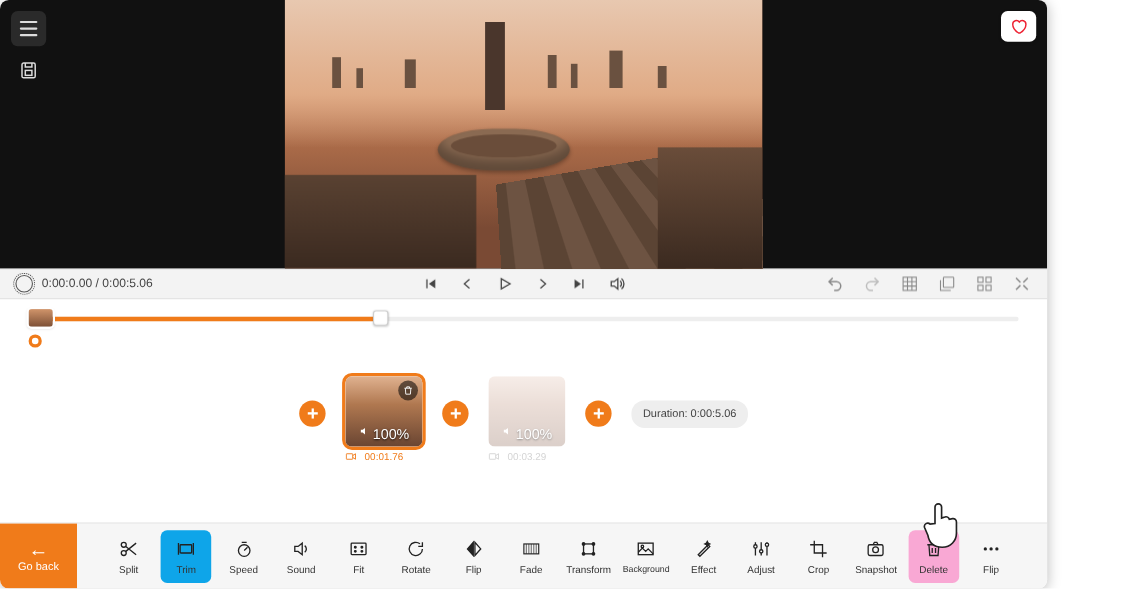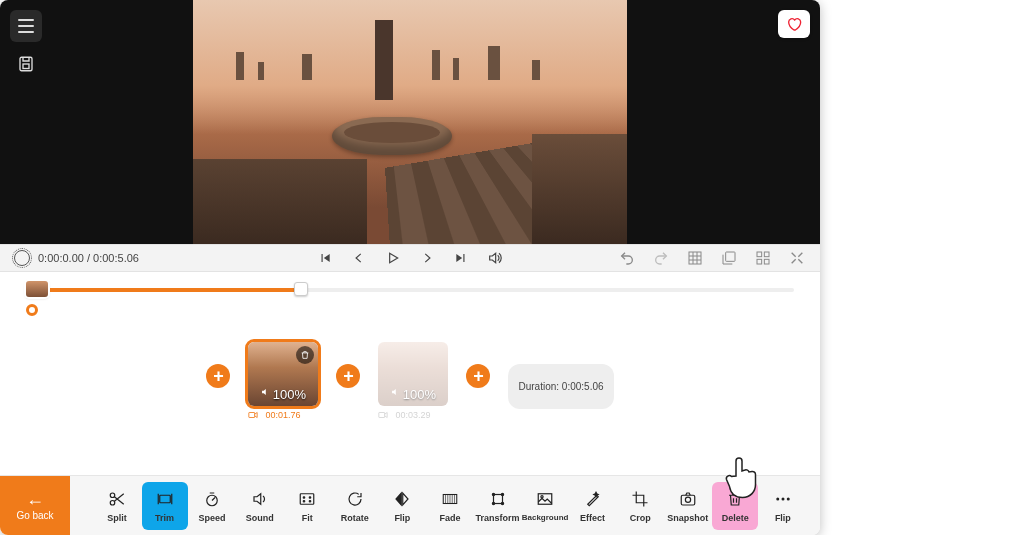--- a/index.html
+++ b/index.html
@@ -1,17 +1,17 @@
 <!DOCTYPE html>
 <html><head>
 <meta charset="utf-8">
 <style>
   * { box-sizing: border-box; margin: 0; padding: 0; }
   html, body { width: 1024px; height: 535px; overflow: hidden; font-family: -apple-system, Arial, sans-serif; }
-  .app { width: 820px; height: 535px; background: #fff; border-radius: 8px; position: relative; box-shadow: 0 2px 12px rgba(0,0,0,.25); overflow: hidden; }
+  .app { width: 952px; height: 535px; background: #fff; border-radius: 8px; position: relative; box-shadow: 0 2px 12px rgba(0,0,0,.25); overflow: hidden; }
 
   
   .preview { height: 244px; background: #111; position: relative; }
   .hamburger { position: absolute; top: 10px; left: 10px; width: 32px; height: 32px; background: #2a2a2a; border-radius: 6px; display: flex; flex-direction: column; justify-content: center; align-items: center; gap: 4px; cursor: pointer; }
   .hamburger span { width: 16px; height: 2px; background: #ddd; border-radius: 1px; }
   .save-btn { position: absolute; top: 52px; left: 14px; width: 24px; height: 24px; display:flex; align-items:center; justify-content:center; cursor:pointer; }
   .heart-btn { position: absolute; top: 10px; right: 10px; width: 32px; height: 28px; background: #fff; border-radius: 6px; display:flex; align-items:center; justify-content:center; cursor:pointer; box-shadow:0 1px 3px rgba(0,0,0,.2); }
   .video-frame { position:absolute; left:50%; top:0; transform:translateX(-50%); width: 434px; height: 244px; background: linear-gradient(180deg,#d9a688 0%,#c78560 30%,#a96a48 55%,#7a4a34 85%); overflow:hidden; }
   .sky { position:absolute; inset:0; background: linear-gradient(180deg,#e8c8b0 0%, #e0ab86 35%, transparent 55%); }
   .tower { position:absolute; left:42%; top:8%; width:18px; height:80px; background:#4a362c; }
@@ -46,27 +46,27 @@
   .clip { width:70px; position:relative; }
   .clip-thumb { width:70px; height:64px; border-radius:6px; overflow:hidden; position:relative; }
   .clip.selected .clip-thumb { outline:3px solid #f07b1a; }
   .clip-thumb-img { position:absolute; inset:0; background:linear-gradient(180deg,#e0b290 0%,#b07850 40%,#6a4532 100%); }
   .clip-thumb-img2 { position:absolute; inset:0; background:linear-gradient(180deg,#e8cdbf 0%,#c8a290 40%,#9a7868 100%); opacity:.7; }
   .clip-trash { position:absolute; top:4px; right:4px; width:18px; height:18px; background:rgba(0,0,0,.55); border-radius:50%; display:flex; align-items:center; justify-content:center; cursor:pointer; }
   .clip-vol { position:absolute; bottom:4px; left:50%; transform:translateX(-50%); color:#fff; font-size:13px; display:flex; gap:2px; text-shadow:0 1px 2px rgba(0,0,0,.9); }
   .clip-meta { margin-top:4px; font-size:9px; color:#555; display:flex; align-items:center; gap:7px; }
   .clip.selected .clip-meta { color:#f07b1a; }
   .clip.dimmed { opacity:.5; }
-  .duration-pill { background:#eee; border-radius:12px; padding:17px 10px; font-size:10px; color:#444; margin-top:22px; }
+  .duration-pill { background:#eee; border-radius:12px; padding:7px 10px; font-size:10px; color:#444; margin-top:22px; }
 
   
   .toolbar { position:absolute; bottom:0; left:0; right:0; height:60px; background:#f6f6f6; border-top:1px solid #e6e6e6; display:flex; align-items:stretch; }
   .go-back { width:70px; background:#f07b1a; color:#fff; display:flex; flex-direction:column; align-items:center; justify-content:center; gap:2px; cursor:pointer; font-size:10px; }
   .go-back-arrow { font-size:18px; line-height:1; }
-  .tools { flex:1; display:flex; align-items:center; justify-content:space-between; padding:0 14px 0 24px;font-weight:bold; }
+  .tools { flex:1; display:flex; align-items:center; justify-content:space-between; padding:0 28px 0 24px; }
   .tool { display:flex; flex-direction:column; align-items:center; justify-content:center; gap:4px; width:46px; height:48px; cursor:pointer; font-size:9px; color:#333; border-radius:6px; position:relative; }
   .tool.active { background:#0ea5e9; }
   .tool.highlight { background:#f9a8d4;align-items:center; }
   .tool-icon { width:20px; height:20px; display:flex; align-items:center; justify-content:center; }
   .pointer-hand { position:absolute; width:40px; height:50px; pointer-events:none; z-index:50; }
 
   .gear { width:16px; height:16px; border:1.5px solid #555; border-radius:50%; position:relative; margin-right:8px; }
   .gear::before { content:""; position:absolute; inset:-3px; border:1.5px dotted #555; border-radius:50%; }
 
   svg { display:block; }
@@ -365,20 +365,31 @@
             <svg width="18" height="18" viewBox="0 0 24 24" fill="none" stroke="#222" stroke-width="1.6">
               <path d="M5 19 17 7l2 2L7 21z"></path>
               <path d="M16 3l1 2 2 1-2 1-1 2-1-2-2-1 2-1z" fill="#222"></path>
             </svg>
           </div>
         <span>Effect</span>
       </div>
       <div class="tool">
         <div class="tool-icon">
             <svg width="18" height="18" viewBox="0 0 24 24" fill="none" stroke="#222" stroke-width="1.6">
+              <path d="M5 4v16M12 4v16M19 4v16"></path>
+              <circle cx="5" cy="9" r="2" fill="#fff"></circle>
+              <circle cx="12" cy="15" r="2" fill="#fff"></circle>
+              <circle cx="19" cy="7" r="2" fill="#fff"></circle>
+            </svg>
+          </div>
+        <span>Adjust</span>
+      </div>
+      <div class="tool">
+        <div class="tool-icon">
+            <svg width="18" height="18" viewBox="0 0 24 24" fill="none" stroke="#222" stroke-width="1.6">
               <path d="M7 2v15h15M2 7h15v15"></path>
             </svg>
           </div>
         <span>Crop</span>
       </div>
       <div class="tool">
         <div class="tool-icon">
             <svg width="18" height="18" viewBox="0 0 24 24" fill="none" stroke="#222" stroke-width="1.6">
               <rect x="3" y="7" width="18" height="13" rx="2"></rect>
               <circle cx="12" cy="13" r="3.5"></circle>

